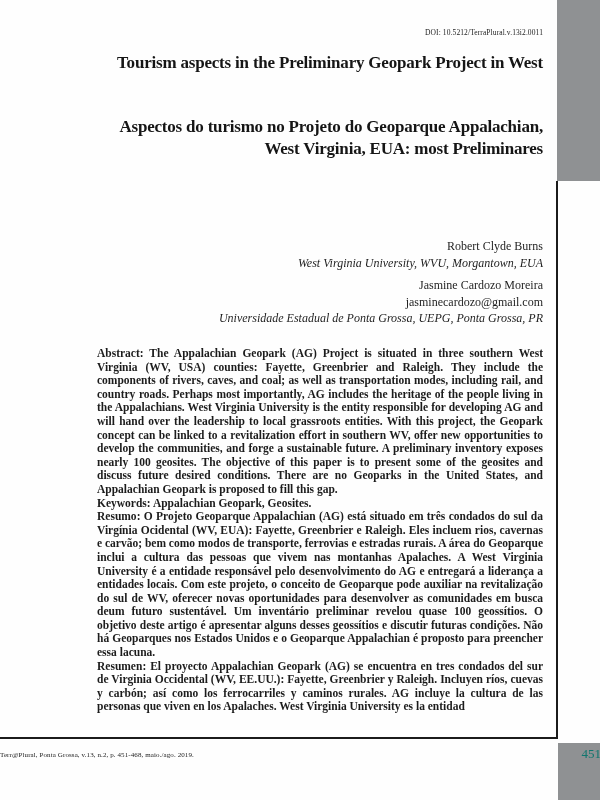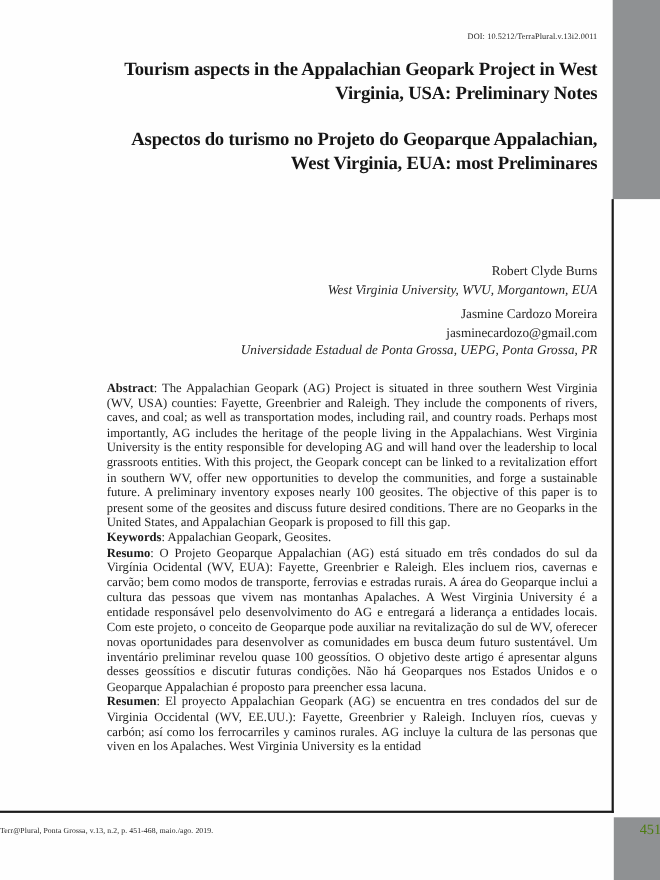--- a/index.html
+++ b/index.html
@@ -28,49 +28,48 @@
 
   .authors {
     position:absolute; left:97px; top:238px; width:446px;
     text-align:right; font-size:12px; line-height:16.5px;
   }
   .author + .author { margin-top:6px; }
   .a-affil { font-style:italic; }
 
   .body-text {
     position:absolute; left:97px; top:347px; width:446px; height:390px; overflow:hidden;
-    font-size:11.5px; line-height:13.6px; text-align:justify; color:#1c1c1c;
+    font-size:11.5px; line-height:13.6px; text-align:justify; color:#1c1c1c;font-weight:bold;
   }
   .body-text p { margin:0; }
   .mt7 { margin-top:7px; }
   .mt8 { margin-top:8px; }
 
   .footer-journal {
     position:absolute; left:0; top:751px; width:600px;
     font-size:7px; letter-spacing:0.1px; color:#222;
   }
   .footer-page {
-    position:absolute; right:47px; top:746px; font-size:13px; color:#4d7c0f;
+    position:absolute; right:47px; top:746px; font-size:13px; color:#0f766e;
   }
 </style>
 </head>
 <body>
 
 <div class="scan">
 
   <div class="gray-top"></div>
   <div class="gray-bottom"></div>
   <div class="vline"></div>
   <div class="hline"></div>
 
   <div class="doi">DOI: 10.5212/TerraPlural.v.13i2.0011</div>
 
   <div class="title title-en">
-    <div>Tourism aspects in the Appalachian Geopark Project in West</div>
-    <div>Virginia, USA: Preliminary Notes</div>
+    <div>Tourism aspects in the Preliminary Geopark Project in West</div>
   </div>
 
   <div class="title title-pt">
     <div>Aspectos do turismo no Projeto do Geoparque Appalachian,</div>
     <div>West Virginia, EUA: most Preliminares</div>
   </div>
 
 
   <div class="authors">
     <div class="author">

